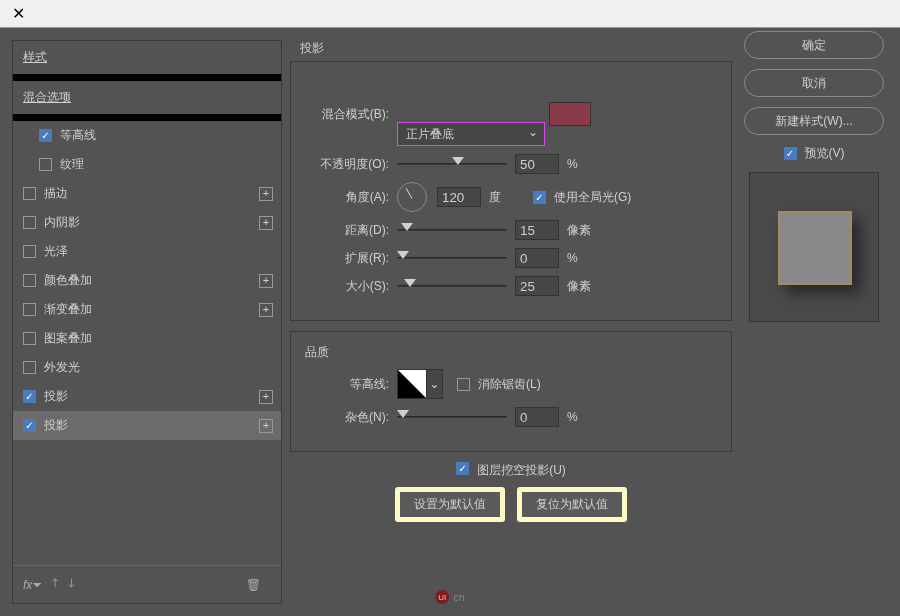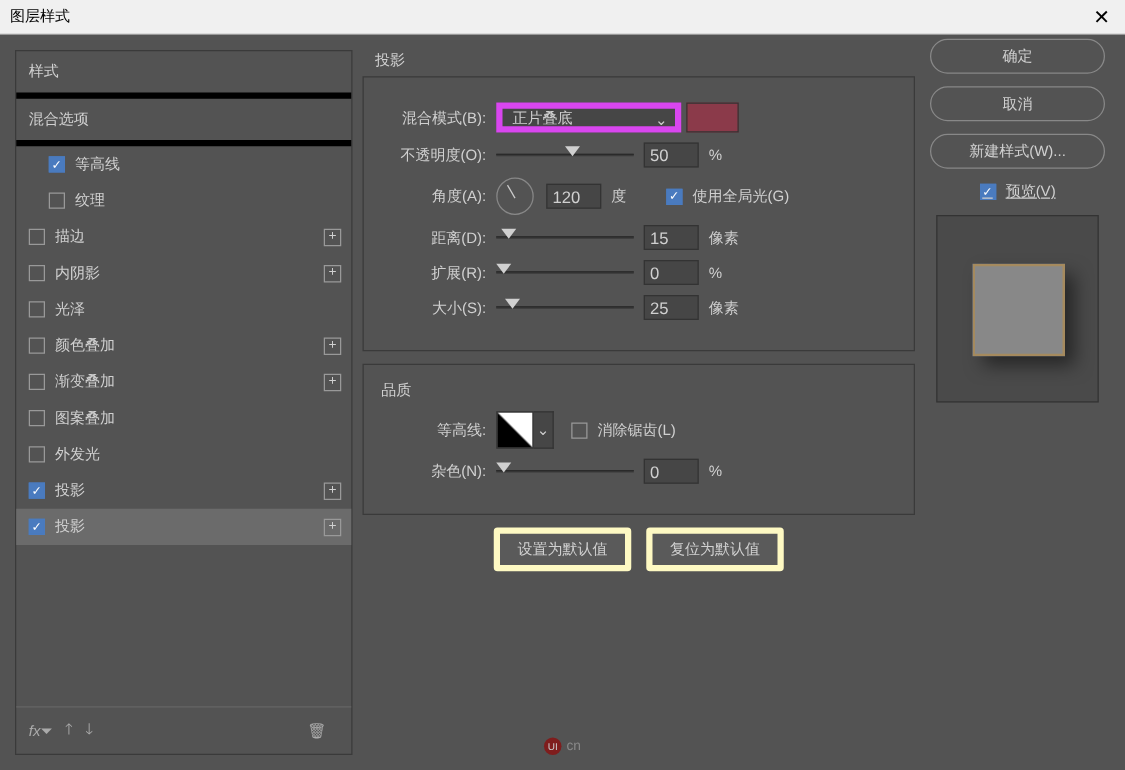--- a/index.html
+++ b/index.html
@@ -2,68 +2,67 @@
 <html><head>
 <meta charset="utf-8">
 <style>
 * { margin: 0; padding: 0; box-sizing: border-box; font-family: "Microsoft YaHei", sans-serif; }
 body { width: 900px; height: 616px; background: #535353; color: #d0d0d0; font-size: 12px; overflow: hidden; }
 .titlebar { height: 28px; background: #f0f0f0; color: #000; display: flex; align-items: center; padding: 0 8px; border-bottom: 1px solid #999; }
 .titlebar .title { flex: 1; }
 .titlebar .close { font-size: 16px; cursor: pointer; padding: 0 4px; }
 .main { display: flex; height: 588px; }
 .sidebar { width: 270px; border: 1px solid #3a3a3a; margin: 12px 0 12px 12px; background: #535353; display: flex; flex-direction: column; }
-.side-header { padding: 8px 10px; border-bottom: 5px solid #000000; }
+.side-header { padding: 8px 10px; border-bottom: 7px solid #000000; text-decoration: underline; }
 .side-item { display: flex; align-items: center; padding: 6px 10px; position: relative; }
 .side-item.sub { padding-left: 26px; }
 .side-item.sel { background: #6b6b6b; }
 .side-item .plus { position: absolute; right: 8px; border: 1px solid #999; width: 14px; height: 14px; display: flex; align-items: center; justify-content: center; font-size: 11px; line-height: 1; }
 .cb { width: 13px; height: 13px; border: 1px solid #999; margin-right: 8px; display: inline-flex; align-items: center; justify-content: center; background: #535353; }
 .cb.on { background: #4a7bbf; border-color: #4a7bbf; }
 .cb.on::after { content: "✓"; color: #fff; font-size: 10px; }
 .side-footer { margin-top: auto; display: flex; align-items: center; padding: 8px 10px; border-top: 1px solid #666; }
 .side-footer span { margin-right: 10px; color: #aaa; }
 .side-footer .trash { margin-left: auto; }
 
 .center { flex: 1; padding: 12px 8px; }
 .panel-title { margin-left: 10px; margin-bottom: 4px; }
 .group { border: 1px solid #3a3a3a; padding: 12px 14px 16px; margin-bottom: 10px; }
 .group-title { margin-bottom: 8px; }
 .row { display: flex; align-items: center; margin: 8px 0; }
 .row .label { width: 84px; text-align: right; margin-right: 8px; }
 .row .unit { margin-left: 8px; width: 34px; }
-.dropdown { background: #464646; border: 5px solid #d946ef; height: 24px; width: 148px; display: flex; align-items: center; padding: 0 8px; position: relative; }
+.dropdown { background: #464646; border: 1px solid #d946ef; height: 24px; width: 148px; display: flex; align-items: center; padding: 0 8px; position: relative; margin-top: 40px; }
 .dropdown::after { content: "⌄"; position: absolute; right: 6px; top: 2px; }
 .color-swatch { width: 42px; height: 24px; background: #8b3a4a; border: 1px solid #333; margin-left: 4px; }
 .slider { flex: 0 0 110px; height: 18px; position: relative; margin-right: 8px; }
 .slider .track { position: absolute; top: 8px; left: 0; right: 0; height: 2px; background: #3a3a3a; border-top: 1px solid #2a2a2a; }
 .slider .tri { position: absolute; top: 2px; width: 0; height: 0; border-left: 6px solid transparent; border-right: 6px solid transparent; border-top: 8px solid #d0d0d0; }
 .numbox { width: 44px; height: 20px; background: #464646; border: 1px solid #333; color: #d0d0d0; padding: 0 4px; text-align: left; }
 .angle-dial { width: 30px; height: 30px; border: 1px solid #888; border-radius: 50%; margin-right: 10px; position: relative; background: #535353; }
 .angle-dial::after { content: ""; position: absolute; width: 12px; height: 1px; background: #ccc; top: 15px; left: 14px; transform-origin: left center; transform: rotate(-120deg); }
 .contour-box { width: 30px; height: 30px; background: linear-gradient(to top right, #000 0%, #000 48%, #fff 52%, #fff 100%); border: 1px solid #333; }
 .contour-dd { width: 16px; height: 30px; background: #464646; border: 1px solid #333; border-left: none; display: flex; align-items: center; justify-content: center; }
 .btn-row { display: flex; gap: 12px; justify-content: center; margin-top: 8px; }
 .btn { background: #5a5a5a; border: 5px solid #fef9c3; padding: 4px 14px; border-radius: 3px; cursor: pointer; color: #d0d0d0; }
 .knockout-row { display: flex; justify-content: center; margin: 8px 0; }
 
 .right { width: 160px; padding: 3px 16px 0 4px; }
 .rbtn { border: 1px solid #888; border-radius: 14px; height: 28px; display: flex; align-items: center; justify-content: center; margin-bottom: 10px; cursor: pointer; }
-.preview-row { display: flex; align-items: center; justify-content: center; margin: 6px 0 10px; text-decoration: underline; }
+.preview-row { display: flex; align-items: center; justify-content: center; margin: 6px 0 10px; }
 .preview-box { width: 130px; height: 150px; background: #4a4a4a; border: 1px solid #333; margin: 0 auto; position: relative; }
 .preview-inner { position: absolute; width: 74px; height: 74px; background: #888; top: 38px; left: 28px; box-shadow: 8px 8px 14px rgba(0,0,0,0.5), inset 0 0 0 2px #a58a5e; }
 
 .watermark { position: absolute; bottom: 12px; left: 50%; transform: translateX(-50%); font-size: 11px; color: #888; display: flex; align-items: center; gap: 4px; }
 .watermark .logo { width: 14px; height: 14px; background: #7f1d1d; border-radius: 50%; display: flex; align-items: center; justify-content: center; font-size: 8px; color: #ccc; }
 </style>
 </head>
 <body>
 
 <div class="titlebar">
-  <span class="title">图层样式</span>
   <span class="close">✕</span>
 </div>
 
 <div class="main">
   <div class="sidebar">
     <div class="side-header">样式</div>
     <div class="side-header">混合选项</div>
     <div id="side-items">
         <div class="side-item sub">
           <span class="cb on"></span>
@@ -194,20 +193,24 @@
         <div class="label">杂色(N):</div>
         <div class="slider">
             <div class="track"></div>
             <div class="tri" style="left:0%"></div>
           </div>
         <input class="numbox" value="0" style="">
         <div class="unit">%</div>
       </div>
     </div>
 
+    <div class="knockout-row">
+      <span class="cb on"></span>
+      <span>图层挖空投影(U)</span>
+    </div>
     <div class="btn-row">
       <div class="btn">设置为默认值</div>
       <div class="btn">复位为默认值</div>
     </div>
   </div>
 
   <div class="right">
     <div class="rbtn">确定</div>
     <div class="rbtn">取消</div>
     <div class="rbtn">新建样式(W)...</div>

